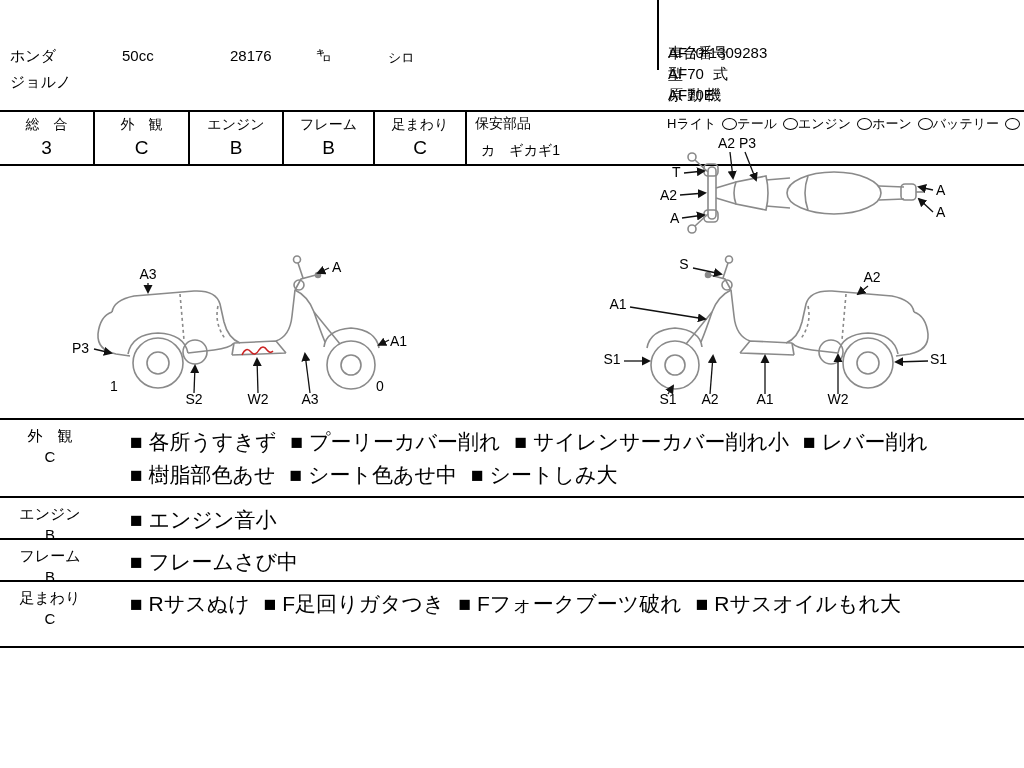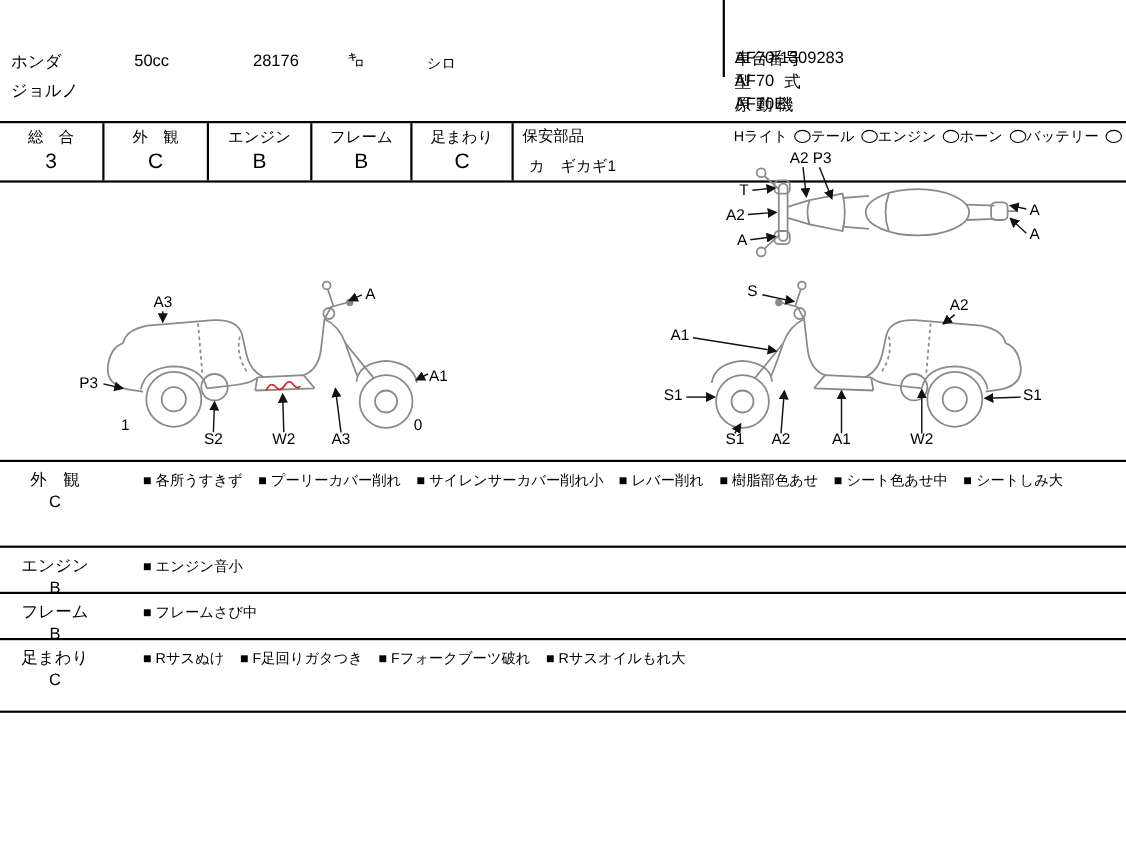--- a/index.html
+++ b/index.html
@@ -62,21 +62,21 @@
            display:flex; flex-direction:column; }
   .nrow  { border-top:2px solid #000; display:flex; }
   .nrow-exterior { height:78px; }
   .nrow-engine   { height:42px; }
   .nrow-frame    { height:42px; }
   .nrow-under    { height:66px; }
   .nrow-other    { flex:1; }
   .nlabel { width:100px; text-align:center; padding-top:7px; font-size:15px; }
   .ngrade { margin-top:2px; font-size:15px; }
   .nitems { flex:1; padding:8px 24px 4px 30px; display:flex; flex-wrap:wrap;
-            column-gap:14px; row-gap:5px; align-content:flex-start; font-size:13px; }
+            column-gap:14px; row-gap:5px; align-content:flex-start; font-size:21px; }
   .note-item { white-space:nowrap; }
 </style>
 </head>
 <body>
 
 <div class="sheet">
 
   <div class="hdr">
     <span class="maker">ホンダ</span>
     <span class="cc">50cc</span>

